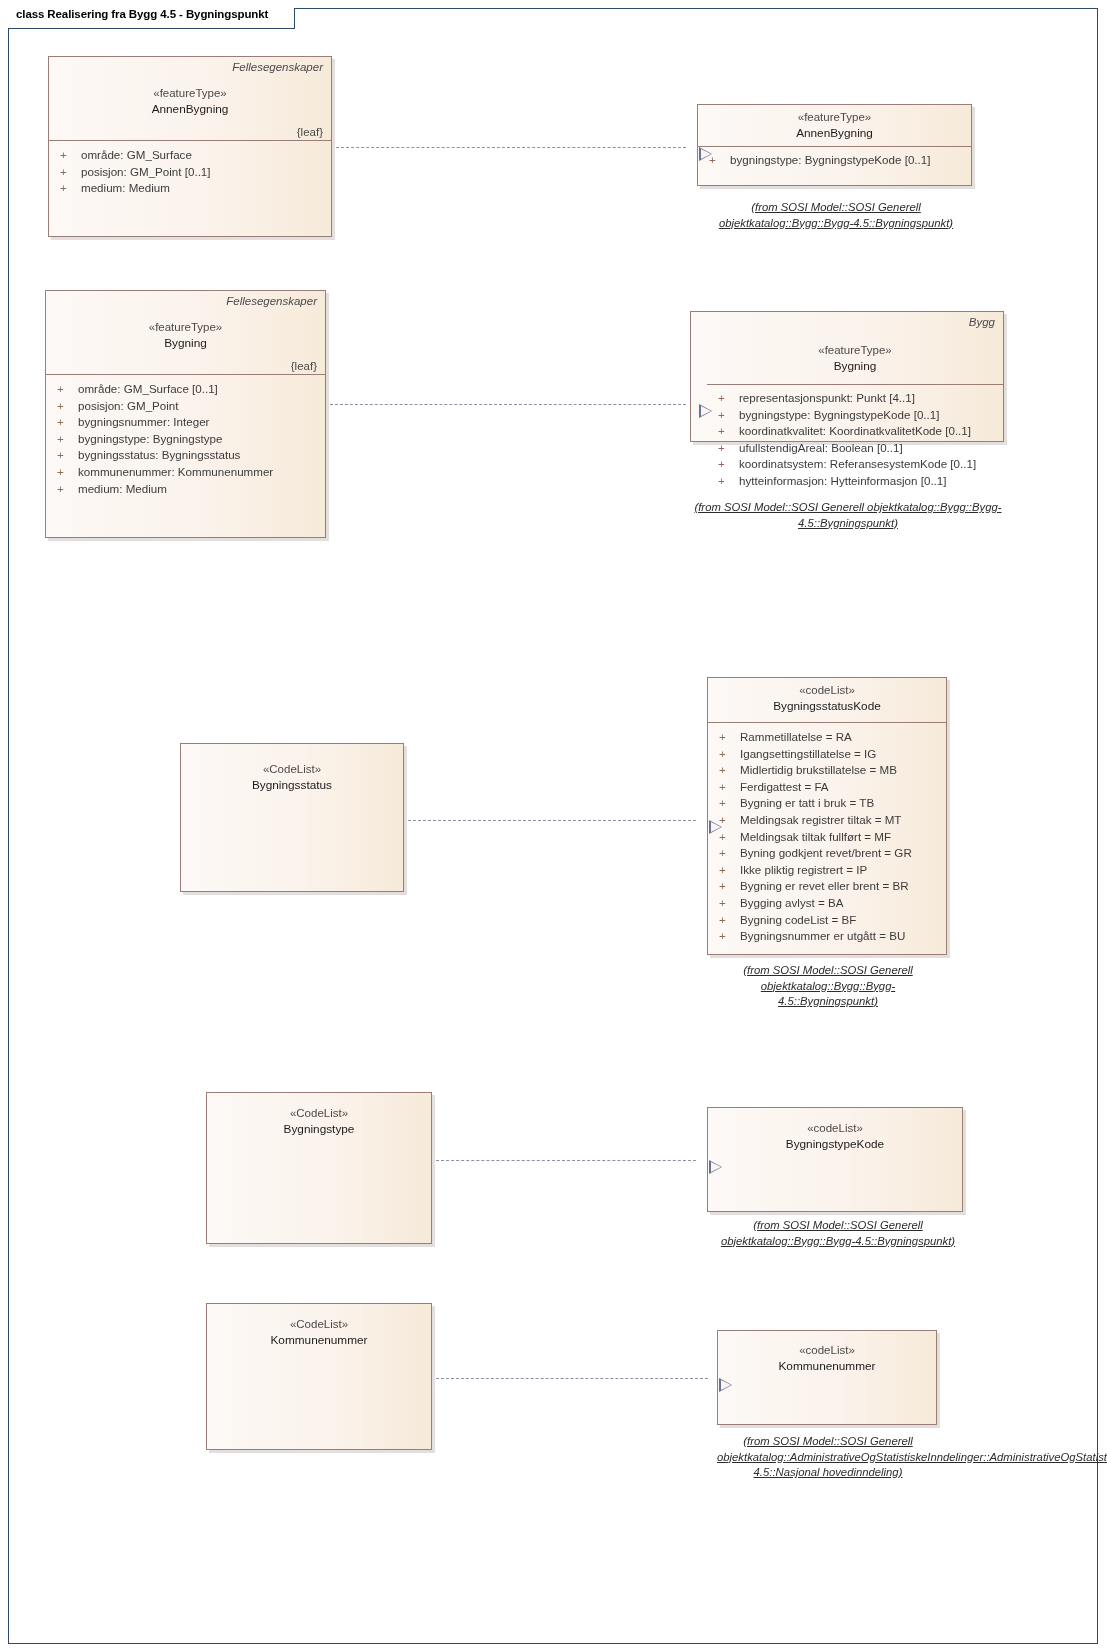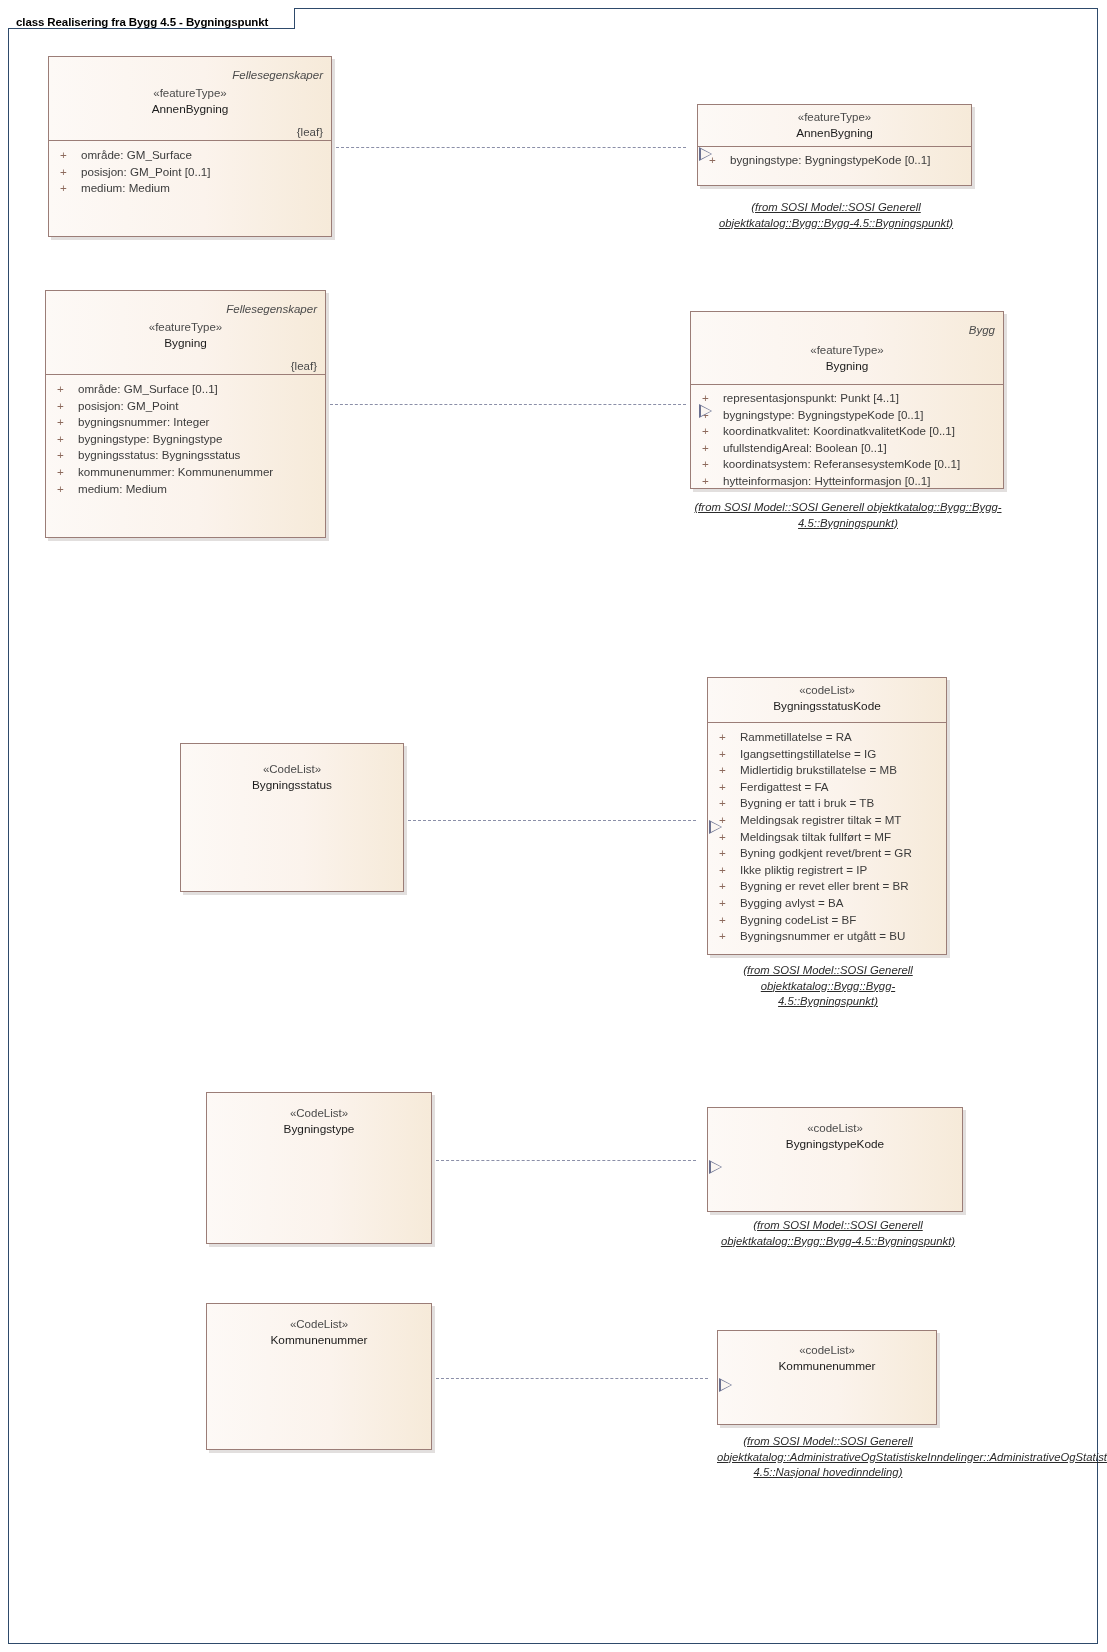--- a/index.html
+++ b/index.html
@@ -31,21 +31,21 @@
     left: 8px;
     top: 8px;
     height: 21px;
     border: 1px solid #2e4a6b;
     border-top: none;
     border-left: none;
     box-sizing: border-box;
     background: #ffffff;
     padding: 0 26px 0 8px;
     display: flex;
-    align-items: flex-end;
+    align-items: flex-start;
     font-size: 11.5px;
     font-weight: bold;
     color: #000000;
     letter-spacing: -0.1px;
     white-space: nowrap;
   }
   .frame-tab .corner {
     position: absolute;
     right: 0;
     top: 0;
@@ -78,21 +78,21 @@
     box-sizing: border-box;
     padding: 5px 8px 4px 8px;
     text-align: center;
   }
   .uml-head.bordered {
     border-bottom: 1px solid #9b7d77;
   }
   .pkg-label {
     position: absolute;
     right: 8px;
-    top: 12px;
+    top: 4px;
     font-size: 11.5px;
     font-style: italic;
     color: #4a4a4a;
     white-space: nowrap;
   }
   .stereotype {
     font-size: 11.5px;
     color: #4a4a4a;
     line-height: 15px;
   }
@@ -269,21 +269,21 @@
       <div class="attr">
           <span class="vis">+</span>
           <span class="txt">medium: Medium</span>
         </div>
     </div>
   </div>
 
   <div class="conn" style="left:330px; top:404px; width:356px;"></div>
   <div class="arrow-hollow" style="left:699px; top:404px;"></div>
 
-  <div class="uml" style="left:690px; top:311px; width:314px; height:178px;">
+  <div class="uml" style="left:690px; top:311px; width:314px; height:131px;padding-left:16px;">
     <div class="uml-head bordered" style="height:73px;">
       <div class="pkg-label">Bygg</div>
       <div class="stereotype" style="margin-top:26px;">«featureType»</div>
       <div class="cls-name">Bygning</div>
     </div>
     <div class="uml-attrs" style="padding-top:5px;">
       <div class="attr">
           <span class="vis">+</span>
           <span class="txt">representasjonspunkt: Punkt [4..1]</span>
         </div>

